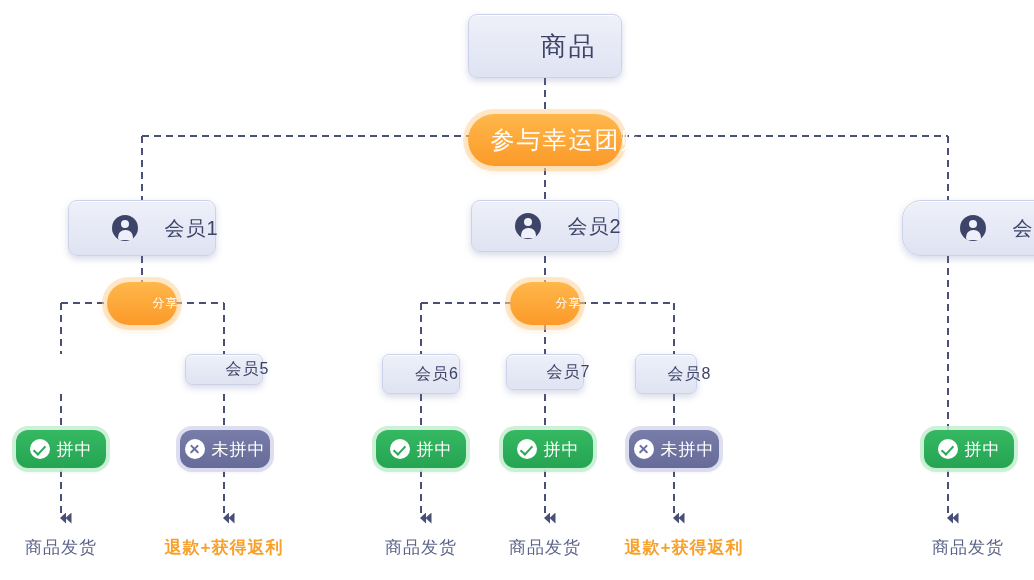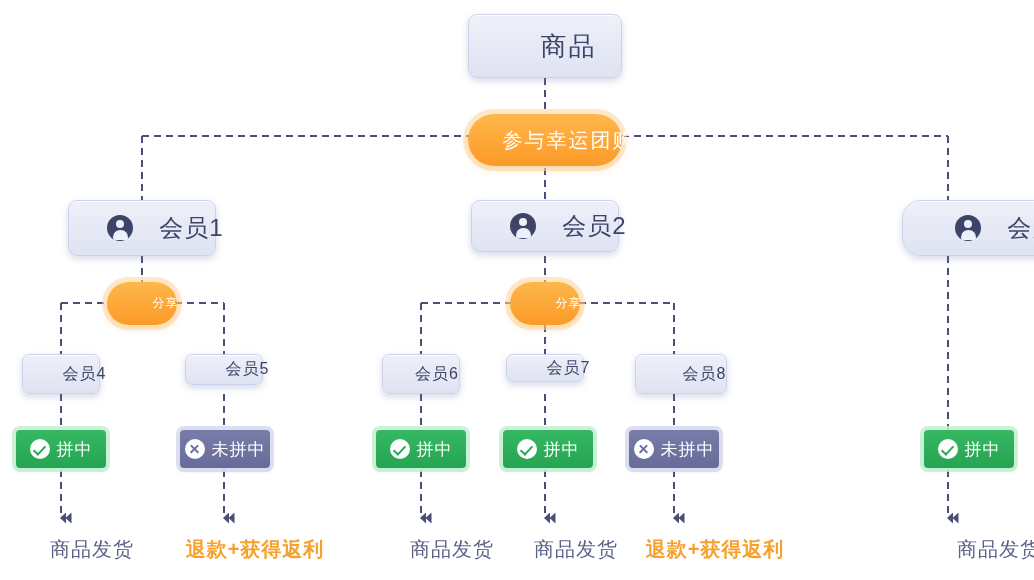--- a/index.html
+++ b/index.html
@@ -12,56 +12,56 @@
 
   
   .card{
     background:linear-gradient(180deg,#eef0f9 0%,#dfe3f2 100%);
     border:1px solid #ccd2ea;
     border-radius:9px;
     box-shadow:0 3px 7px rgba(120,128,180,.30), inset 0 1px 0 rgba(255,255,255,.85);
     color:#3d4468;
   }
   .card.top{font-size:26px;letter-spacing:2px;}
-  .card.member{font-size:24px;letter-spacing:1px;gap:26px;}
+  .card.member{font-size:20px;letter-spacing:1px;gap:26px;}
   .card.leaf{font-size:16px;letter-spacing:1px;border-radius:7px;}
 
   .person-icon{width:26px;height:26px;flex:0 0 26px;border-radius:50%;
       background:#3d4468;position:relative;}
   .person-icon::before{content:"";position:absolute;left:50%;top:5px;
       width:8px;height:8px;margin-left:-4px;border-radius:50%;background:#eef0f9;}
   .person-icon::after{content:"";position:absolute;left:50%;top:15px;
       width:15px;height:10px;margin-left:-7.5px;border-radius:7.5px 7.5px 3px 3px;background:#eef0f9;}
 
   
   .pill{
     background:linear-gradient(180deg,#ffb74b 0%,#fb9a28 100%);
     color:#ffffff;border-radius:999px;
     box-shadow:0 0 0 5px rgba(253,214,160,.55), 0 3px 8px rgba(247,160,50,.35);
   }
-  .pill.big{font-size:20px;letter-spacing:2px;}
+  .pill.big{font-size:24px;letter-spacing:2px;}
   .pill.small{font-size:12px;letter-spacing:1px;}
 
   
-  .badge{border-radius:4px;color:#fff;font-size:17px;letter-spacing:1px;gap:7px;padding:0 12px;}
+  .badge{border-radius:12px;color:#fff;font-size:17px;letter-spacing:1px;gap:7px;padding:0 12px;}
   .badge.ok{background:linear-gradient(180deg,#36b862 0%,#25a452 100%);
             box-shadow:0 0 0 4px rgba(196,238,209,.85), 0 2px 5px rgba(40,150,80,.30);}
   .badge.no{background:linear-gradient(180deg,#777ca8 0%,#666b99 100%);
             box-shadow:0 0 0 4px rgba(217,219,238,.9), 0 2px 5px rgba(90,95,150,.30);}
   .mark{width:20px;height:20px;flex:0 0 20px;border-radius:50%;background:#fff;position:relative;}
   .mark.check::after{content:"";position:absolute;left:6px;top:3.5px;width:5px;height:10px;
       border:solid #2aa757;border-width:0 2.4px 2.4px 0;transform:rotate(43deg);}
   .mark.cross::before,.mark.cross::after{content:"";position:absolute;left:50%;top:50%;
       width:11px;height:2.3px;background:#6a6fa0;margin-left:-5.5px;margin-top:-1.15px;border-radius:1px;}
   .mark.cross::before{transform:rotate(45deg);}
   .mark.cross::after{transform:rotate(-45deg);}
 
   
-  .outcome{position:absolute;white-space:nowrap;font-size:20px;letter-spacing:1px;
-           transform:translateX(-50%);margin-left:31px;}
+  .outcome{position:absolute;white-space:nowrap;font-size:17px;letter-spacing:1px;
+           transform:translateX(-50%);}
   .outcome.ship{color:#5b6288;}
   .outcome.refund{color:#f7a12c;font-weight:bold;}
 </style>
 </head>
 <body>
 
 <div id="stage">
 
   <svg id="edges" viewBox="0 0 1034 580" xmlns="http://www.w3.org/2000/svg">
     <defs>
@@ -132,33 +132,30 @@
     <span>会员3</span>
   </div>
 
   <div class="node pill small" style="left:107px;top:282px;width:70px;height:43px;">
     <span>分享</span>
   </div>
   <div class="node pill small" style="left:510px;top:282px;width:70px;height:43px;">
     <span>分享</span>
   </div>
 
-  <div class="node card leaf" style="left:22px;top:354px;width:78px;height:40px;">
-    <span>会员4</span>
-  </div>
   <div class="node card leaf" style="left:185px;top:354px;width:78px;height:31px;">
     <span>会员5</span>
   </div>
   <div class="node card leaf" style="left:382px;top:354px;width:78px;height:40px;justify-content:flex-end;">
     <span>会员6</span>
   </div>
-  <div class="node card leaf" style="left:506px;top:354px;width:78px;height:28px;">
+  <div class="node card leaf" style="left:506px;top:354px;width:78px;height:36px;">
     <span>会员7</span>
   </div>
-  <div class="node card leaf" style="left:635px;top:354px;width:92px;height:40px;">
+  <div class="node card leaf" style="left:635px;top:354px;width:62px;height:40px;">
     <span>会员8</span>
   </div>
 
   <div class="node badge ok" style="left:16px;top:430px;width:90px;height:38px;">
     <span class="mark check"></span>
     <span>拼中</span>
   </div>
   <div class="node badge no" style="left:180px;top:430px;width:90px;height:38px;">
     <span class="mark cross"></span>
     <span>未拼中</span>

